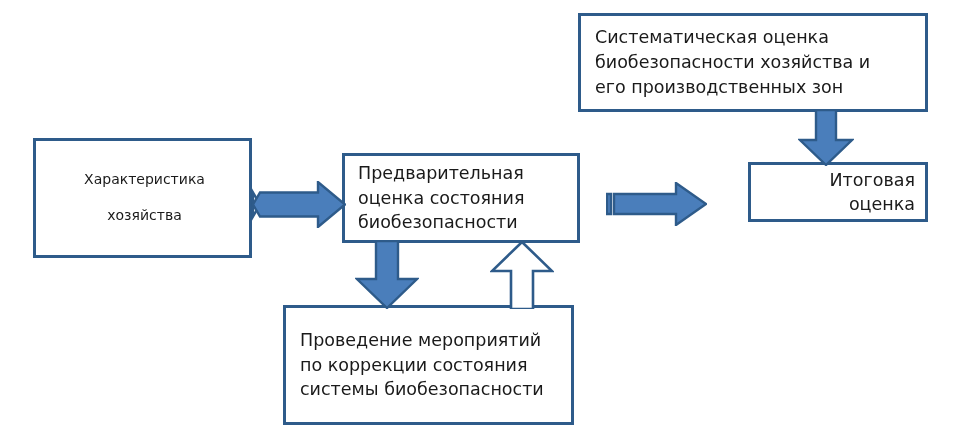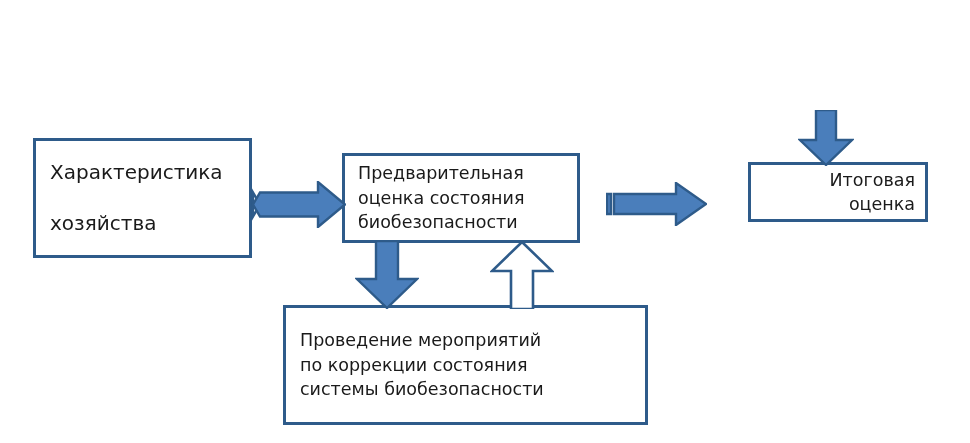--- a/index.html
+++ b/index.html
@@ -29,32 +29,32 @@
   }
   .node .label {
     color: #1a1a1a;
     font-size: 17.5px;
     line-height: 1.42;
     white-space: pre-line;
     padding: 0 10px 0 14px;
   }
   
   #node-farm-characteristics { left: 33px;  top: 138px; width: 219px; height: 120px; }
-  #node-farm-characteristics .label { line-height: 2.55; font-size: 20px; }
+  #node-farm-characteristics .label { line-height: 2.55; font-size: 14px; text-align: center; }
 
   #node-preliminary-assessment { left: 342px; top: 153px; width: 238px; height: 90px; }
   #node-preliminary-assessment .label { padding-left: 13px; }
 
   #node-systematic-assessment { left: 578px; top: 13px;  width: 350px; height: 99px; }
   #node-systematic-assessment .label { padding-left: 14px; }
 
   #node-final-assessment { left: 748px; top: 162px; width: 180px; height: 60px; text-align: right; }
   #node-final-assessment .label { padding-left: 12px; line-height: 1.38; }
 
-  #node-corrective-measures { left: 283px; top: 305px; width: 365px; height: 120px; }
+  #node-corrective-measures { left: 283px; top: 305px; width: 291px; height: 120px; }
   #node-corrective-measures .label { padding-left: 14px; }
 
   
   .arrow {
     position: absolute;
     display: block;
   }
   #arrow-char-to-prelim { left: 250px; top: 181px; width: 96px;  height: 47px; }
   #arrow-prelim-to-final { left: 606px; top: 182px; width: 101px; height: 44px; }
   #arrow-systematic-to-final { left: 798px; top: 110px; width: 56px;  height: 56px; }
@@ -70,20 +70,25 @@
     <div class="label" style="color: rgb(26, 26, 26);">Характеристика
 хозяйства</div>
   </div>
 
   <div class="node" id="node-preliminary-assessment" style="border-color: rgb(46, 91, 138); background: rgb(255, 255, 255);">
     <div class="label" style="color: rgb(26, 26, 26);">Предварительная
 оценка состояния
 биобезопасности</div>
   </div>
 
+  <div class="node" id="node-systematic-assessment" style="border-color: rgb(46, 91, 138); background: rgb(255, 255, 255);">
+    <div class="label" style="color: rgb(26, 26, 26);">Систематическая оценка
+биобезопасности хозяйства и
+его производственных зон</div>
+  </div>
 
   <div class="node" id="node-final-assessment" style="border-color: rgb(46, 91, 138); background: rgb(255, 255, 255);">
     <div class="label" style="color: rgb(26, 26, 26);">Итоговая
 оценка</div>
   </div>
 
   <div class="node" id="node-corrective-measures" style="border-color: rgb(46, 91, 138); background: rgb(255, 255, 255);">
     <div class="label" style="color: rgb(26, 26, 26);">Проведение мероприятий
 по коррекции состояния
 системы биобезопасности</div>

